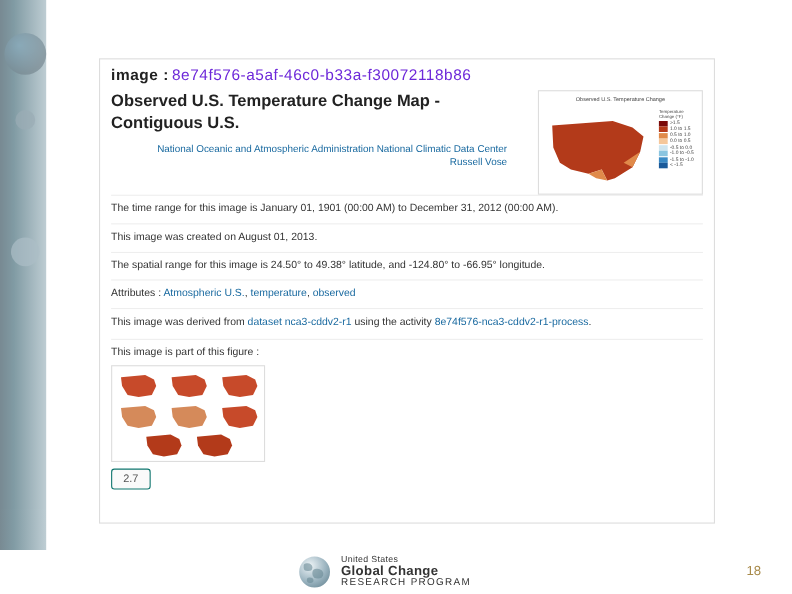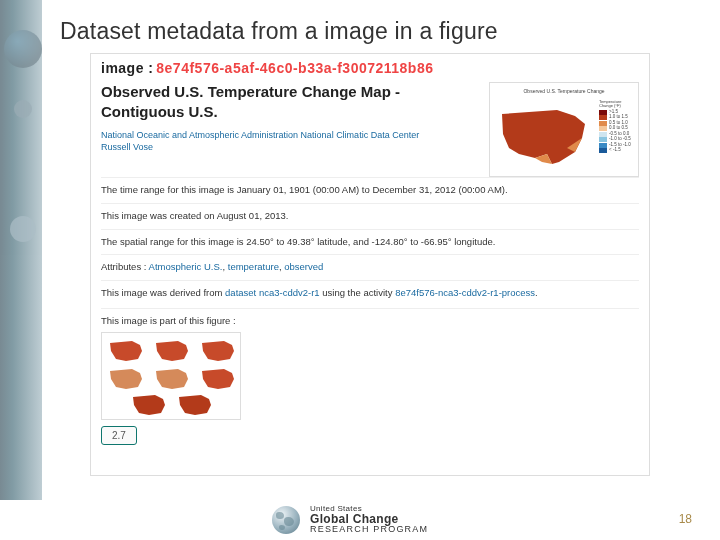--- a/index.html
+++ b/index.html
@@ -3,26 +3,26 @@
 <meta charset="utf-8">
 <style>
   * { margin: 0; padding: 0; box-sizing: border-box; }
   html, body { width: 720px; height: 540px; font-family: Arial, Helvetica, sans-serif; background: #fff; overflow: hidden; }
   .slide { position: relative; width: 720px; height: 540px; }
   .left-strip { position: absolute; left: 0; top: 0; width: 42px; height: 540px; background: linear-gradient(90deg, #0a2a3a 0%, #1a4a5a 30%, #8aa5b0 100%); opacity: 0.55; }
   .left-strip::before { content:""; position:absolute; left:4px; top:30px; width:38px; height:38px; border-radius:50%; background: radial-gradient(circle at 35% 30%, #2a6a8a 0%, #0a2a3a 70%); box-shadow: 0 60px 0 -10px #4a6a7a, 0 180px 0 -6px #6a8a9a; opacity:0.7;}
   .title { position: absolute; left: 60px; top: 18px; font-size: 23px; color: #333; font-weight: 400; letter-spacing: 0.2px; }
   .panel { position: absolute; left: 90px; top: 53px; width: 560px; height: 423px; border: 1px solid #ddd; background: #fff; padding: 6px 10px 8px 10px; font-size: 10px; color: #333; }
   .hdr-label { display:inline-block; font-weight:700; color:#222; font-size:14px; letter-spacing:0.5px; }
-  .hdr-id { display:inline-block; font-weight:700; color:#ef4444; font-size:14px; letter-spacing:0.5px; }
+  .hdr-id { display:inline-block; font-weight:400; color:#6d28d9; font-size:14px; letter-spacing:0.5px; }
   .hdr-row { margin-bottom: 6px; }
   .main-row { display:flex; gap:28px; }
   .main-left { flex:1; }
   .image-title { font-size:15px; font-weight:700; color:#222; line-height:1.35; margin-bottom:6px; }
-  .credits { font-size:9px; line-height:1.4; margin-bottom:4px; }
+  .credits { font-size:9px; line-height:1.4; margin-bottom:4px;text-align:right; }
   .credits a, .meta a { color:#1a6aa0; text-decoration:none; }
   .meta { font-size:9.5px; color:#333; padding:6px 0; border-top:1px solid #eee; line-height:1.35; }
   .map-thumb { width:150px; height:95px; border:1px solid #ddd; flex-shrink:0; padding:3px; }
   .us-map { position:relative; width:100%; height:100%; }
   .us-shape { position:absolute; left:4px; top:18px; width:100px; height:64px; }
   .us-shape svg { width:100%; height:100%; }
   .legend-thumb { position:absolute; right:2px; top:14px; width:34px; font-size:4.5px; color:#444; line-height:1.1; }
   .legend-thumb .row { display:flex; align-items:center; gap:2px; margin-bottom:0.5px;}
   .legend-thumb .sw { width:8px; height:5px; }
   .mt-title { position:absolute; top:2px; left:0; right:0; text-align:center; font-size:5px; color:#444; }
@@ -40,21 +40,20 @@
   .logo-text .l1 { font-size:8px; letter-spacing:0.3px; }
   .logo-text .l2 { font-size:12px; font-weight:700; letter-spacing:0.3px; }
   .logo-text .l3 { font-size:9px; letter-spacing:1.2px; }
   .page-num { position:absolute; right:28px; bottom:14px; font-size:12px; color:#a88a4a; }
 </style>
 </head>
 <body>
 
 <div class="slide">
   <div class="left-strip"></div>
-  <div class="title">Dataset metadata from a image in a figure</div>
 
   <div class="panel">
     <div class="hdr-row">
       <span class="hdr-label">image :</span>
       <span class="hdr-id">8e74f576-a5af-46c0-b33a-f30072118b86</span>
     </div>
 
     <div class="main-row">
       <div class="main-left">
         <div class="image-title">Observed U.S. Temperature Change Map - Contiguous U.S.</div>

